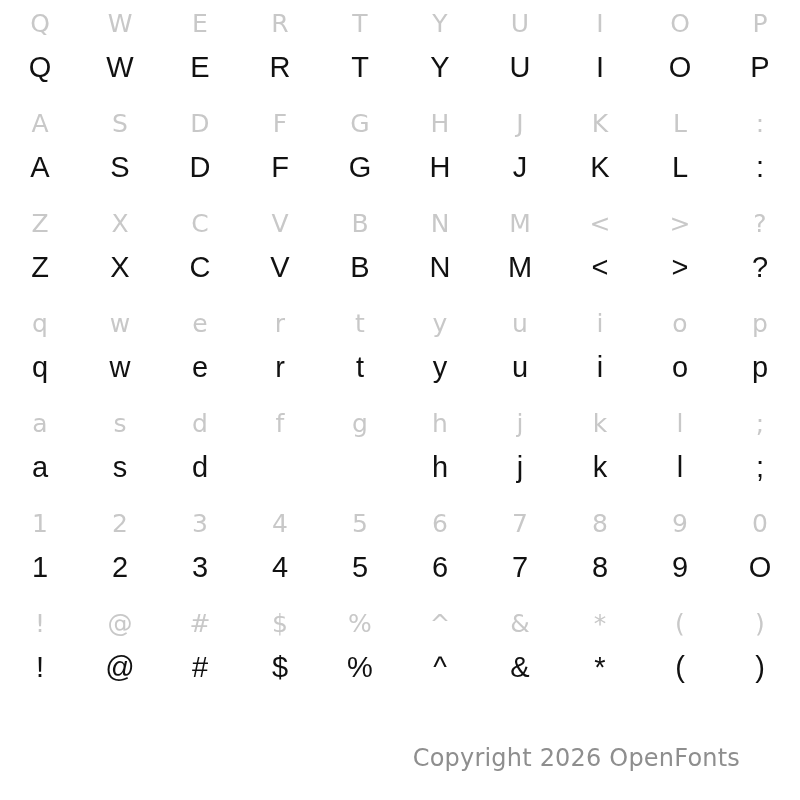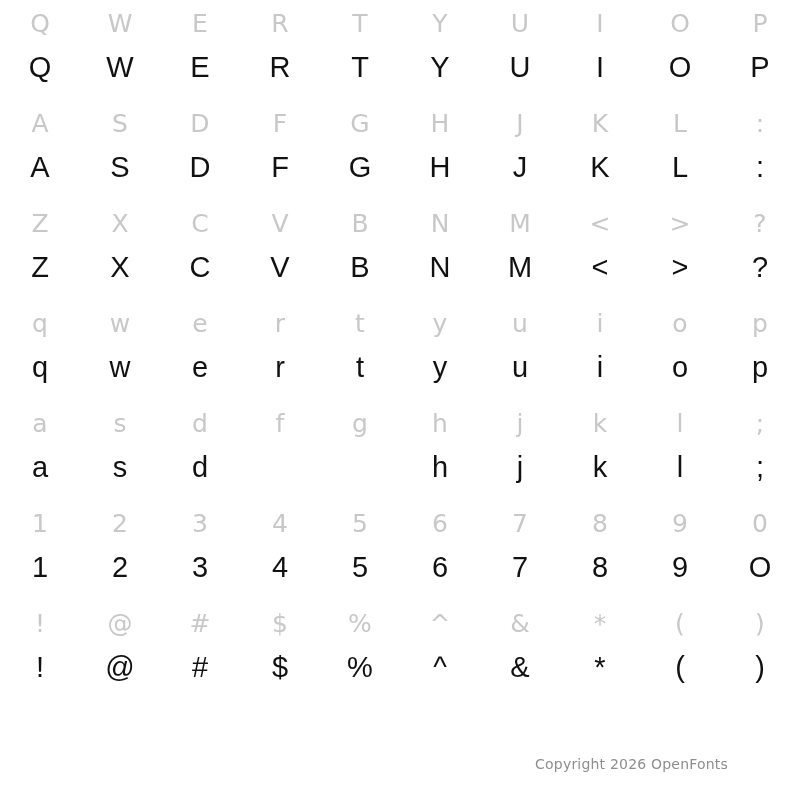--- a/index.html
+++ b/index.html
@@ -55,24 +55,24 @@
     line-height: 46px;
     height: 46px;
     font-family: "Liberation Sans", sans-serif;
     font-weight: 400;
   }
   .row-pair + .row-pair {
     margin-top: 14px;
   }
   .copyright {
     position: absolute;
-    right: 72px;
+    right: 60px;
     bottom: 28px;
     color: #8e8e8e;
-    font-size: 14px;
+    font-size: 24px;
     font-family: "DejaVu Sans", sans-serif;
     letter-spacing: 0.2px;
     white-space: pre;
     margin-left: 21px;
   }
 </style>
 </head>
 <body>
 
 <div class="sheet">

